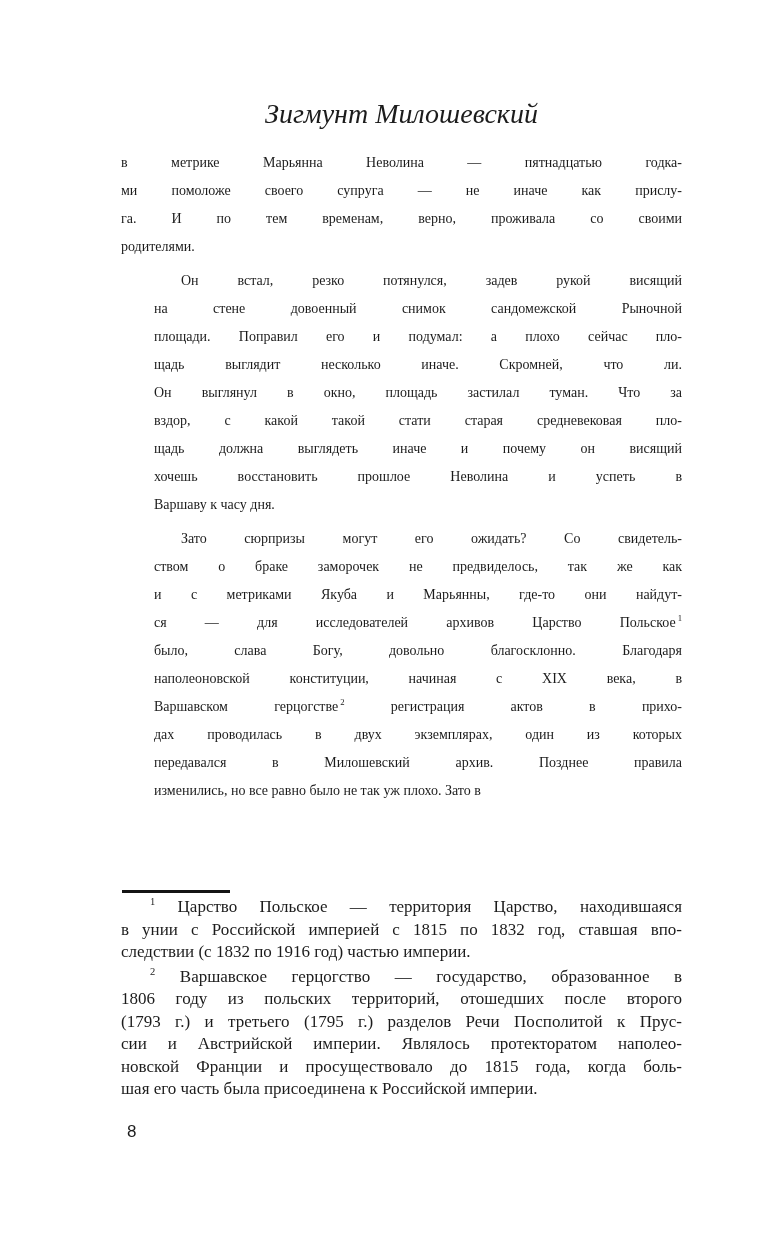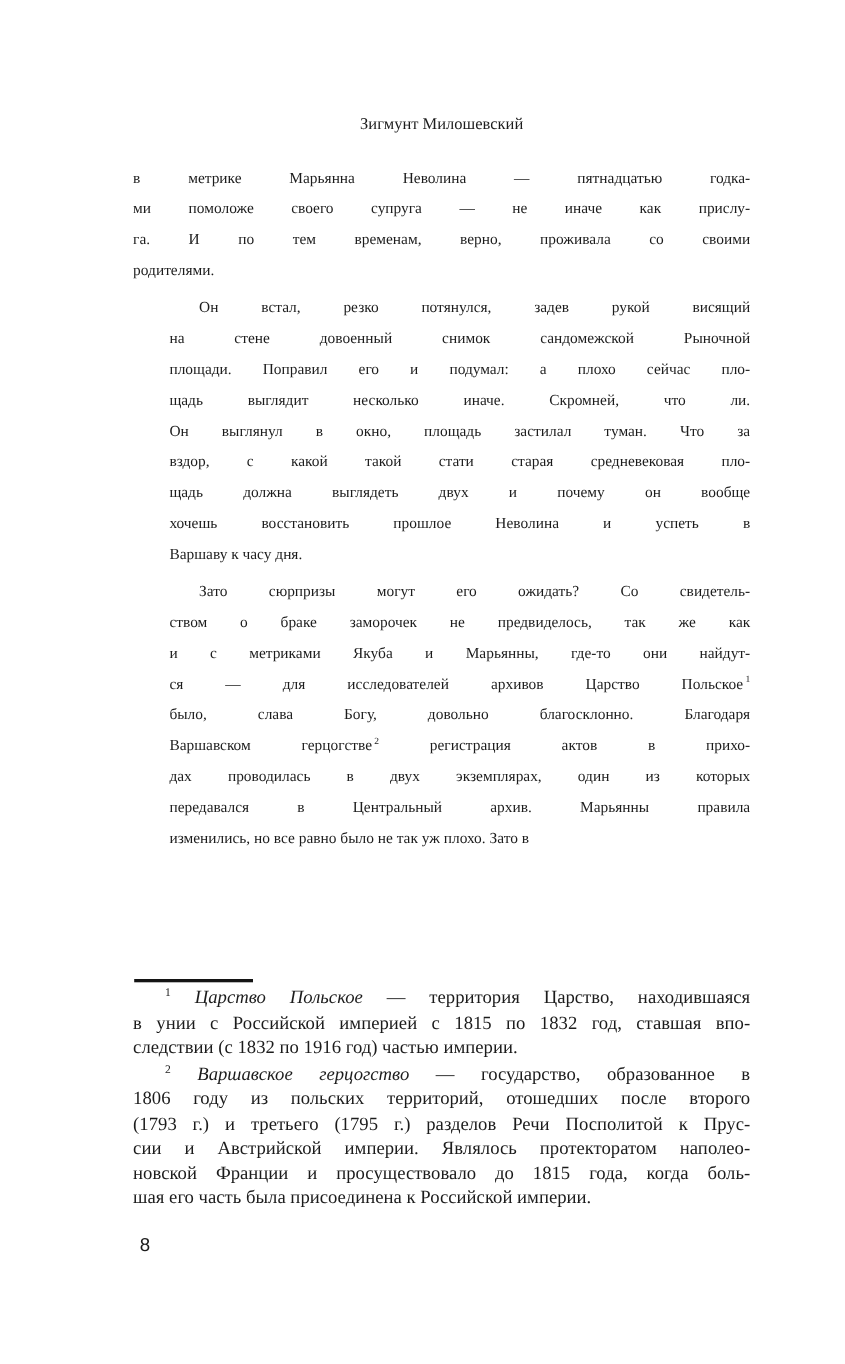--- a/index.html
+++ b/index.html
@@ -16,39 +16,40 @@
     color: var(--text);
     font-family: "Liberation Serif", "DejaVu Serif", serif;
     overflow: hidden;
   }
   .running-head {
     position: absolute;
     top: 101px;
     left: 121px;
     width: 561px;
     text-align: center;
-    font-size: 15px;
+    font-style: italic;
+    font-size: 28px;
     line-height: 25px;
   }
   .body-text {
     position: absolute;
     top: 149px;
     left: 121px;
     width: 561px;
     font-size: 14px;
     line-height: 28px;
   }
   .para + .para { margin-top: 6px; margin-left: 33px; }
   .tl {
     text-align: justify;
     text-align-last: justify;
   }
   .tl.last { text-align-last: left; }
   .tl.ind { text-indent: 27px; }
-  .seg-italic { font-style: italic; }
+  .seg-italic { }
   .sup {
     font-size: 62%;
     vertical-align: super;
     line-height: 0;
     margin-left: 2px;
   }
   .footnote-rule {
     position: absolute;
     top: 890px;
     left: 122px;
@@ -87,33 +88,34 @@
         <div class="tl"><span>га. И по тем временам, верно, проживала со своими</span></div>
         <div class="tl last"><span>родителями.</span></div>
       </div>
       <div class="para">
         <div class="tl ind"><span>Он встал, резко потянулся, задев рукой висящий</span></div>
         <div class="tl"><span>на стене довоенный снимок сандомежской Рыночной</span></div>
         <div class="tl"><span>площади. Поправил его и подумал: а плохо сейчас пло-</span></div>
         <div class="tl"><span>щадь выглядит несколько иначе. Скромней, что ли.</span></div>
         <div class="tl"><span>Он выглянул в окно, площадь застилал туман. Что за</span></div>
         <div class="tl"><span>вздор, с какой такой стати старая средневековая пло-</span></div>
-        <div class="tl"><span>щадь должна выглядеть двух и почему он вообще</span></div>
+        <div class="tl"><span>щадь должна выглядеть иначе и почему он висящий</span></div>
         <div class="tl"><span>хочешь восстановить прошлое Неволина и успеть в</span></div>
         <div class="tl last"><span>Варшаву к часу дня.</span></div>
       </div>
       <div class="para">
         <div class="tl ind"><span>Зато сюрпризы могут его ожидать? Со свидетель-</span></div>
         <div class="tl"><span>ством о браке заморочек не предвиделось, так же как</span></div>
         <div class="tl"><span>и с метриками Якуба и Марьянны, где-то они найдут-</span></div>
         <div class="tl"><span>ся — для исследователей архивов Царство Польское</span><span class="sup">1</span></div>
         <div class="tl"><span>было, слава Богу, довольно благосклонно. Благодаря</span></div>
+        <div class="tl"><span>наполеоновской конституции, начиная с XIX века, в</span></div>
         <div class="tl"><span>Варшавском герцогстве</span><span class="sup">2</span><span> регистрация актов в прихо-</span></div>
         <div class="tl"><span>дах проводилась в двух экземплярах, один из которых</span></div>
-        <div class="tl"><span>передавался в Центральный архив. Марьянны правила</span></div>
+        <div class="tl"><span>передавался в Милошевский архив. Позднее правила</span></div>
         <div class="tl last"><span>изменились, но все равно было не так уж плохо. Зато в</span></div>
       </div>
     </div>
 
   <div class="footnote-rule"></div>
 
   <div class="footnotes">
       <div class="footnote">
         <div class="tl ind"><span class="sup">1</span><span class="seg-italic"> Царство Польское</span><span> — территория Царство, находившаяся</span></div>
         <div class="tl"><span>в унии с Российской империей с 1815 по 1832 год, ставшая впо-</span></div>

